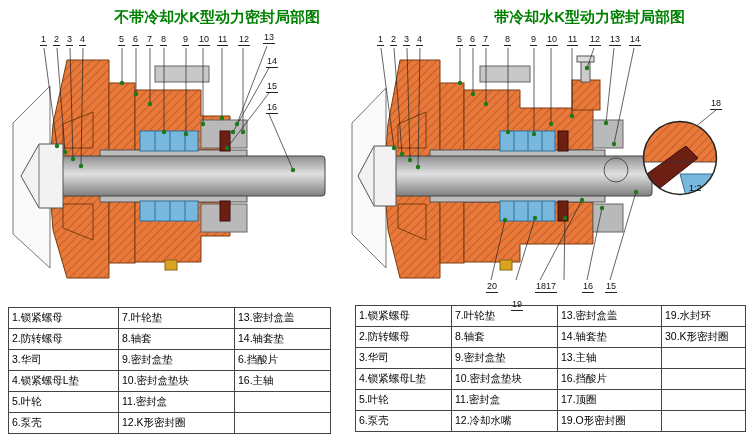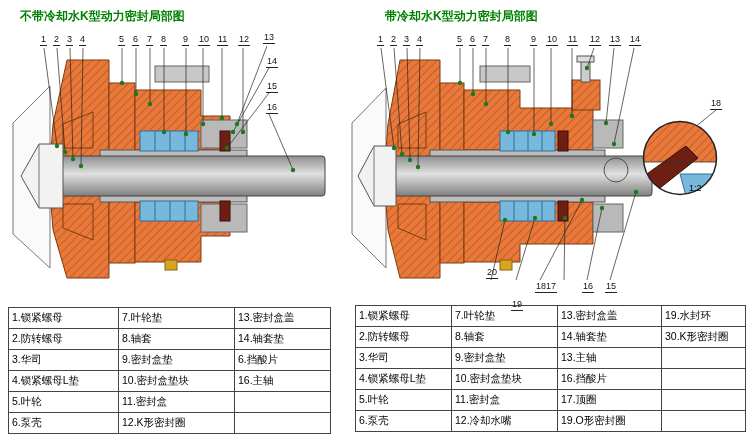--- a/index.html
+++ b/index.html
@@ -3,22 +3,22 @@
 <meta charset="utf-8">
 <style>
   * { margin:0; padding:0; box-sizing:border-box; }
   body {
     width:750px; height:441px; position:relative;
     background:#ffffff;
     font-family:"Liberation Sans", sans-serif;
     overflow:hidden;
   }
   .title {
-    position:absolute; top:8px; width:300px; text-align:left;
-    font-size:12px; font-weight:bold; color:#008000;
+    position:absolute; top:8px; width:300px; text-align:right;
+    font-size:15px; font-weight:bold; color:#008000;
   }
   #left-title { left:20px; }
   #right-title { left:385px; }
   .diagram { position:absolute; top:28px; }
   #left-diagram { left:5px; width:340px; height:274px; }
   #right-diagram { left:350px; width:400px; height:274px; }
   .co {
     position:absolute; font-size:9px; color:#111; line-height:10px;
     border-bottom:1px solid #222; padding:0 1px 1px 1px;
   }
@@ -283,21 +283,21 @@
   <span class="co" style="left:119px;top:6px">6</span>
   <span class="co" style="left:132px;top:6px">7</span>
   <span class="co" style="left:154px;top:6px">8</span>
   <span class="co" style="left:180px;top:6px">9</span>
   <span class="co" style="left:196px;top:6px">10</span>
   <span class="co" style="left:217px;top:6px">11</span>
   <span class="co" style="left:239px;top:6px">12</span>
   <span class="co" style="left:259px;top:6px">13</span>
   <span class="co" style="left:279px;top:6px">14</span>
 
-  <span class="co" style="left:136px;top:239px">20</span>
+  <span class="co" style="left:136px;top:253px">20</span>
   <span class="co" style="left:161px;top:271px">19</span>
   <span class="co" style="left:185px;top:253px">18</span>
   <span class="co" style="left:195px;top:253px">17</span>
   <span class="co" style="left:232px;top:253px">16</span>
   <span class="co" style="left:255px;top:253px">15</span>
 
   <span class="co" style="left:360px;top:70px">18</span>
 </div>
 
 <table class="legend" id="left-table">

